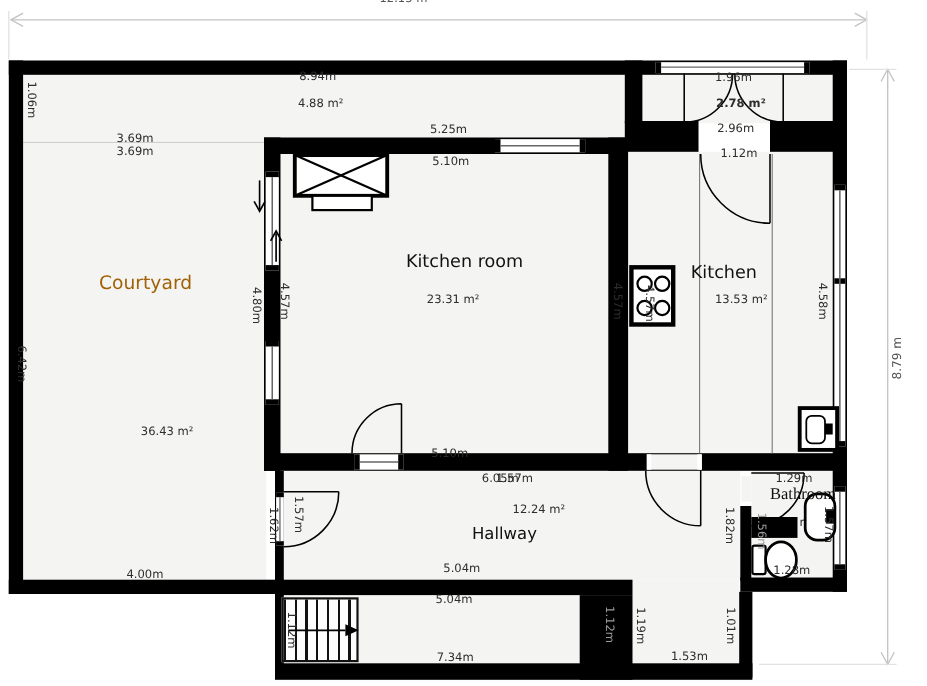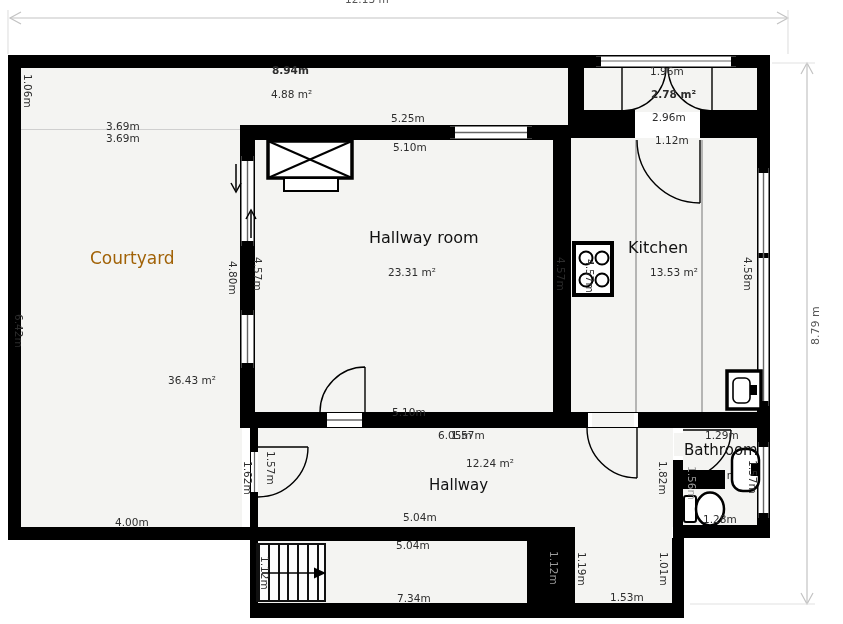--- a/index.html
+++ b/index.html
@@ -198,36 +198,36 @@
 
     <g>
       <line x1="262" y1="573" x2="314" y2="573" stroke="#000" stroke-width="1.5"></line>
       <path d="M314,567.5 L326,573 L314,578.5 Z" fill="#000"></path>
     </g>
   </svg>
 
   <div class="lbl dimtext" style="left:345px;top:-7px;">12.13 m</div>
   <div class="vlbl-ccw" style="left:810px;top:345px;">8.79 m</div>
 
-  <div class="lbl" style="left:272px;top:64px;font-weight:bold;">8.94m</div>
+  <div class="lbl" style="left:272px;top:64px;">8.94m</div>
   <div class="lbl" style="left:271px;top:88px;">4.88 m²</div>
   <div class="vlbl" style="left:33px;top:74px;">1.06m</div>
 
   <div class="lbl" style="left:106px;top:120px;">3.69m</div>
   <div class="lbl" style="left:106px;top:132px;">3.69m</div>
   <div class="vlbl" style="left:24px;top:314px;">6.42m</div>
-  <div class="lbl" style="left:128px;top:374px;margin-left:40px;">36.43 m²</div>
+  <div class="lbl" style="left:128px;top:386px;">36.43 m²</div>
   <div class="lbl room-name-lg" style="left:90px;top:252px;">Courtyard</div>
   <div class="lbl" style="left:115px;top:516px;">4.00m</div>
   <div class="vlbl" style="left:238px;top:261px;">4.80m</div>
   <div class="vlbl" style="left:253px;top:461px;">1.62m</div>
 
   <div class="lbl" style="left:391px;top:112px;">5.25m</div>
   <div class="lbl" style="left:393px;top:141px;">5.10m</div>
-  <div class="lbl room-name" style="left:369px;top:232px;">Hallway room</div>
+  <div class="lbl room-name" style="left:369px;top:232px;">Kitchen room</div>
   <div class="lbl" style="left:388px;top:266px;">23.31 m²</div>
   <div class="vlbl" style="left:263px;top:257px;">4.57m</div>
   <div class="vlbl" style="left:566px;top:257px;">4.57m</div>
   <div class="lbl" style="left:392px;top:406px;">5.10m</div>
 
   <div class="lbl" style="left:650px;top:65px;">1.96m</div>
   <div class="lbl" style="left:651px;top:88px;font-weight:bold;">2.78 m²</div>
   <div class="lbl" style="left:652px;top:111px;text-align:center;">2.96m</div>
 
   <div class="lbl" style="left:655px;top:134px;">1.12m</div>
@@ -237,21 +237,21 @@
   <div class="vlbl" style="left:753px;top:257px;">4.58m</div>
 
   <div class="lbl" style="left:438px;top:429px;">6.05m</div>
   <div class="lbl" style="left:451px;top:429px;">1.57m</div>
   <div class="lbl" style="left:466px;top:457px;">12.24 m²</div>
   <div class="lbl room-name-sm" style="left:429px;top:479px;">Hallway</div>
   <div class="vlbl" style="left:276px;top:451px;">1.57m</div>
   <div class="lbl" style="left:403px;top:511px;">5.04m</div>
 
   <div class="lbl" style="left:705px;top:429px;">1.29m</div>
-  <div class="lbl room-name-sm" style="left:684px;top:444px;">Bathroom</div>
+  <div class="lbl room-name-sm" style="left:700px;top:444px;font-family:Liberation Serif, serif;">Bathroom</div>
   <div class="lbl under" style="left:700px;top:469px;">2.01 m²</div>
   <div class="vlbl" style="left:668px;top:461px;">1.82m</div>
   <div class="vlbl under" style="left:758px;top:460px;">1.57m</div>
   <div class="vlbl walltext" style="left:697px;top:466px;">1.56m</div>
   <div class="lbl" style="left:703px;top:513px;">1.28m</div>
 
   <div class="lbl" style="left:396px;top:539px;">5.04m</div>
   <div class="lbl" style="left:397px;top:592px;">7.34m</div>
   <div class="vlbl" style="left:270px;top:556px;">1.12m</div>
   <div class="vlbl walltext" style="left:559px;top:551px;">1.12m</div>

